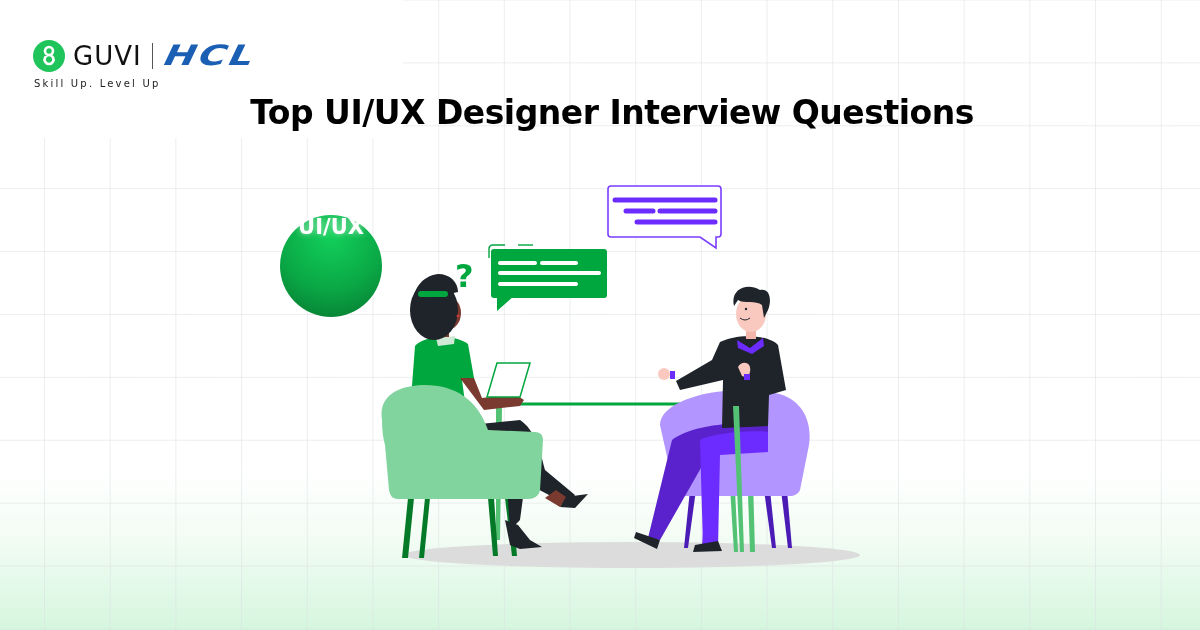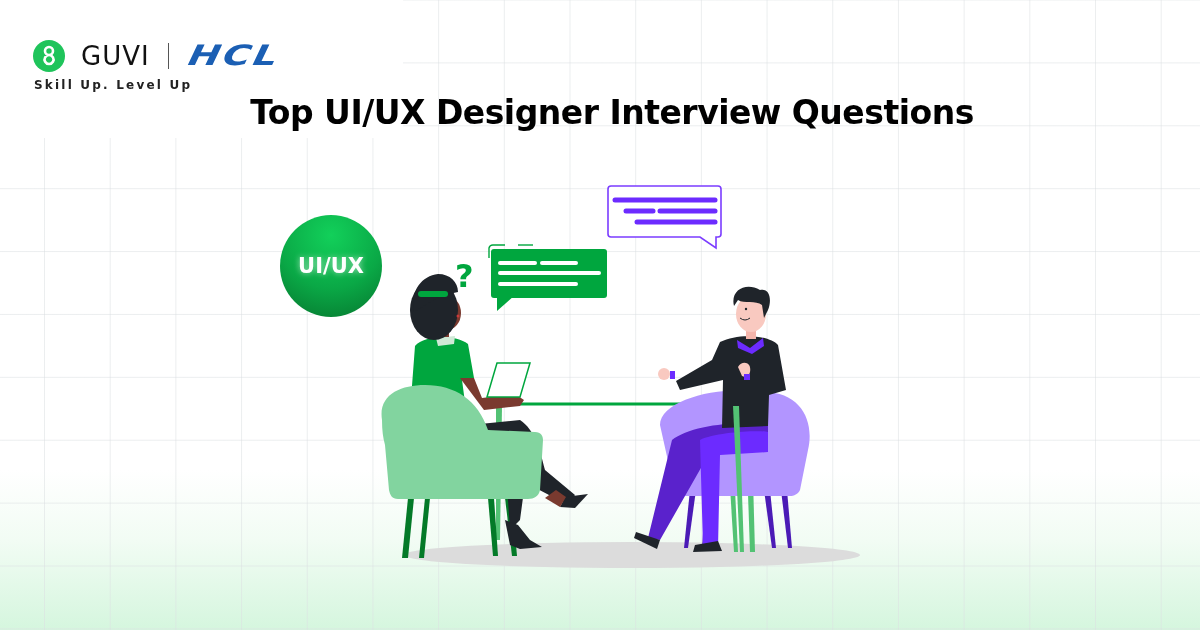--- a/index.html
+++ b/index.html
@@ -6,30 +6,30 @@
   body{width:1200px;height:630px;overflow:hidden;background:#fff;font-family:"Liberation Sans",sans-serif;}
   .canvas{position:relative;width:1200px;height:630px;overflow:hidden;
     background:linear-gradient(to bottom,#ffffff 0px,#ffffff 470px,#f2fcf4 540px,#d5f6de 630px);}
   .grid{position:absolute;inset:0;
     background-image:
       linear-gradient(to right, rgba(220,224,226,0.55) 1px, transparent 1px),
       linear-gradient(to bottom, rgba(220,224,226,0.55) 1px, transparent 1px);
     background-size:65.7px 62.9px;
     background-position:44px -0.5px;}
   .grid-mask{position:absolute;left:0;top:0;width:403px;height:138px;background:#fff;}
-  .logo{position:absolute;left:33px;top:40px;display:flex;align-items:center;gap:8px;}
+  .logo{position:absolute;left:33px;top:40px;display:flex;align-items:center;}
   .guvi-mark{width:32px;height:32px;border-radius:50%;background:#1fc45b;display:flex;align-items:center;justify-content:center;}
   .guvi-text{font-family:"DejaVu Sans",sans-serif;font-size:26px;font-weight:500;color:#111;margin-left:8px;letter-spacing:1px;line-height:32px;}
   .sep{width:1px;height:26px;background:#555;margin:0 12px 0 10px;}
   .hcl{font-family:"DejaVu Sans",sans-serif;font-weight:bold;font-style:italic;font-size:28px;color:#1b5fb4;letter-spacing:2px;transform:skewX(-12deg) scaleX(1.35);transform-origin:left center;line-height:32px;}
-  .tagline{position:absolute;left:34px;top:78px;font-family:"DejaVu Sans",sans-serif;font-size:12px;letter-spacing:2.2px;color:#222;font-weight:bold;}
+  .tagline{position:absolute;left:34px;top:78px;font-family:"DejaVu Sans",sans-serif;font-size:10px;letter-spacing:2.2px;color:#222;}
   .title{position:absolute;left:0;width:1200px;top:93px;text-align:center;font-family:"DejaVu Sans",sans-serif;font-weight:bold;font-size:33px;color:#000;letter-spacing:-0.5px;margin-left:12px;}
   .badge{position:absolute;left:280px;top:215px;width:102px;height:102px;border-radius:50%;
     background:radial-gradient(circle at 50% 20%,#12d05a 0%,#0aa846 55%,#06762e 100%);
-    display:flex;align-items:center;justify-content:center;}
+    display:flex;align-items:flex-start;justify-content:center;}
   .badge span{color:#fff;font-family:"DejaVu Sans",sans-serif;font-weight:bold;font-size:21px;text-shadow:0 0 6px rgba(255,255,255,0.6);}
   svg.scene{position:absolute;left:0;top:0;}
 </style>
 </head>
 <body>
 
 <div class="canvas">
   <div class="grid"></div>
   <div class="grid-mask"></div>
 

